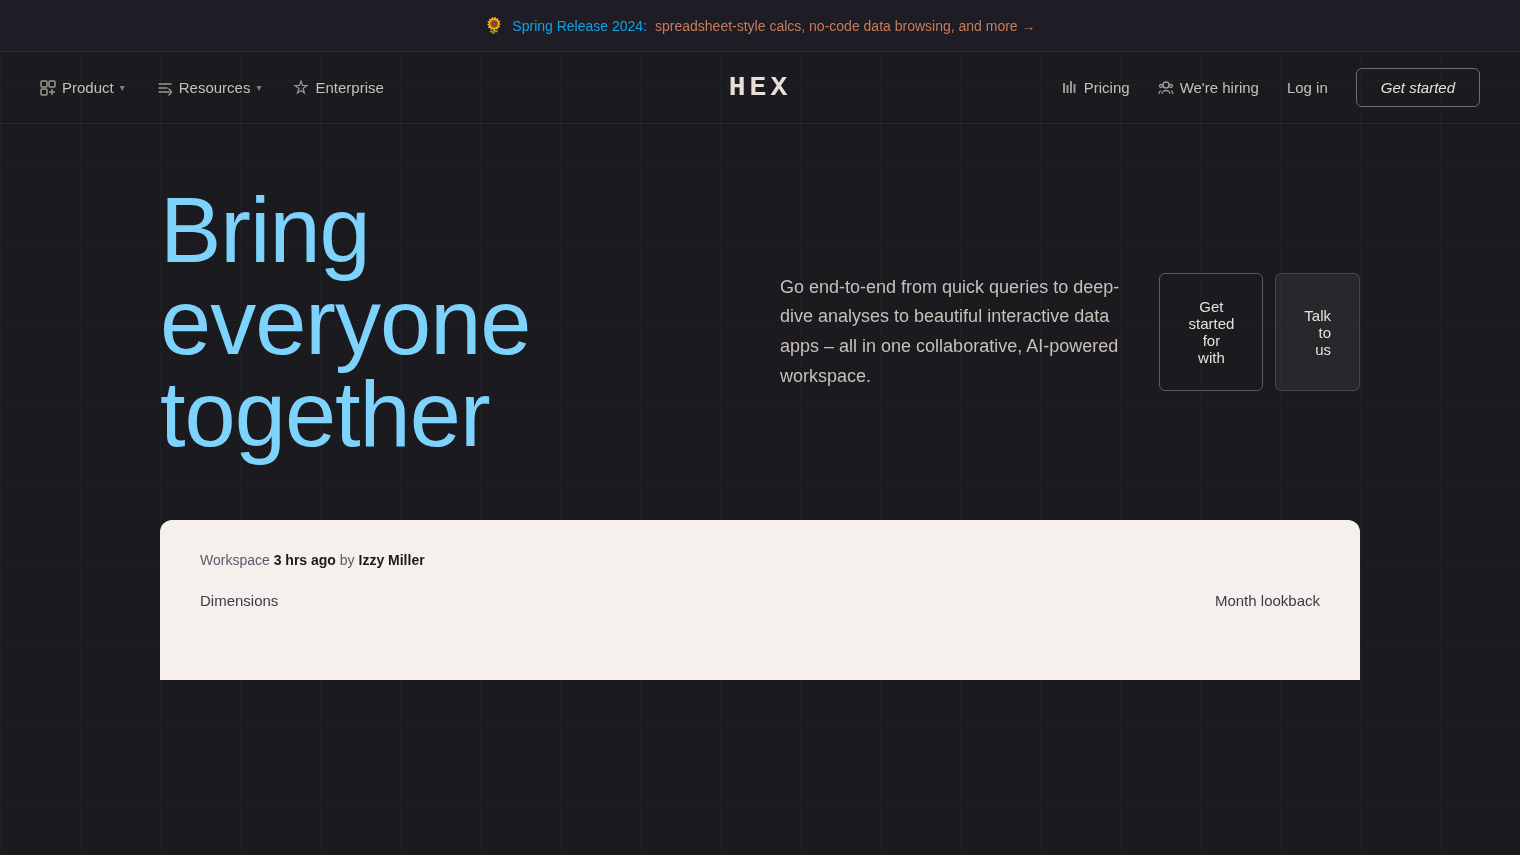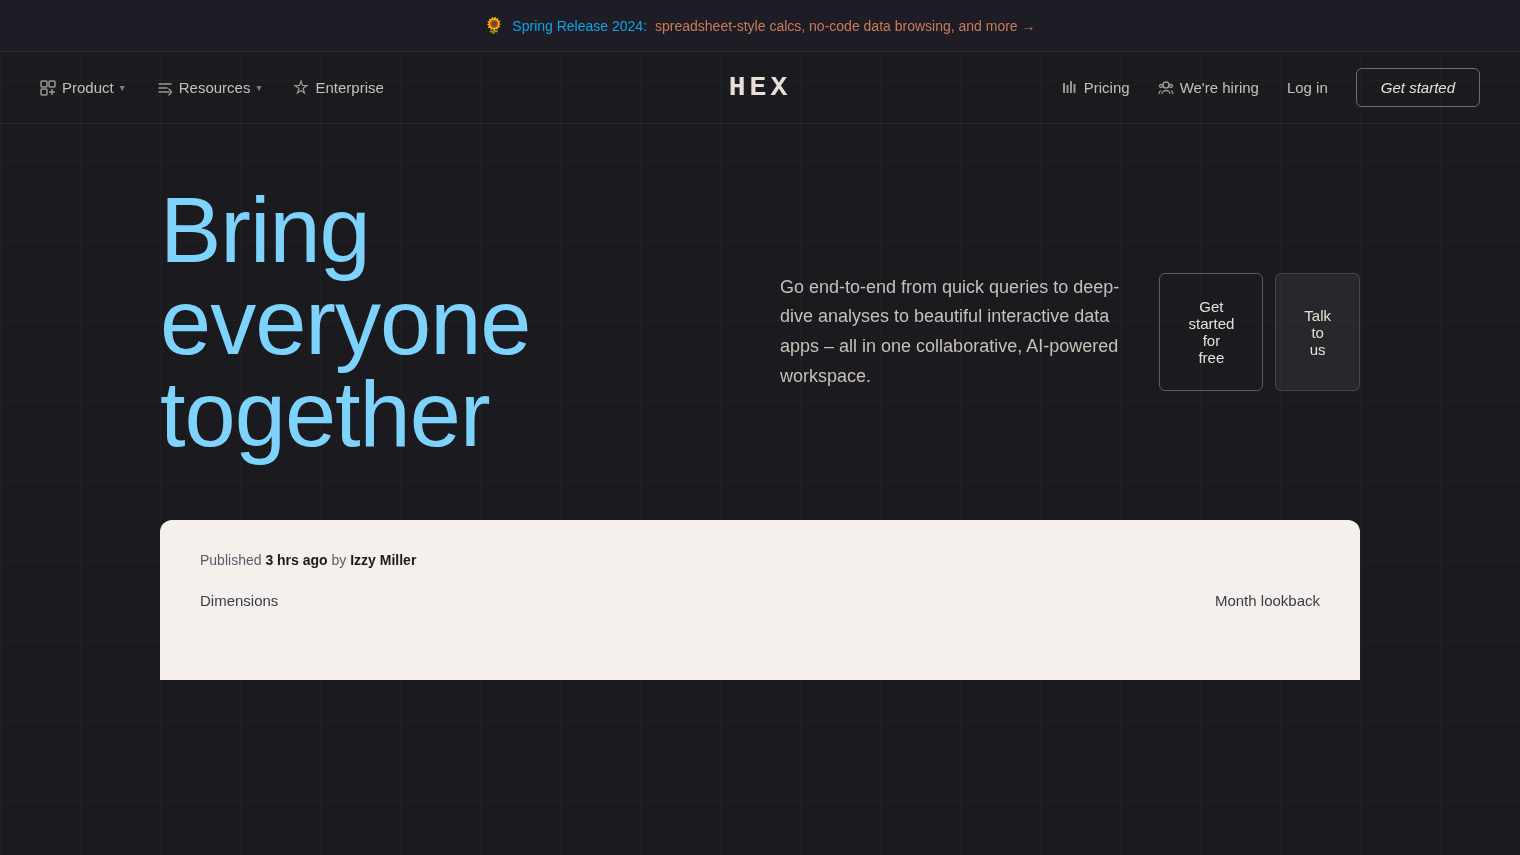--- a/index.html
+++ b/index.html
@@ -177,20 +177,21 @@
     }
 
     .btn-secondary {
       background: rgba(255,255,255,0.06);
       border: 1px solid rgba(200,190,180,0.2);
       color: #e8e0d8;
       padding: 14px 28px;
       border-radius: 6px;
       font-size: 15px;
       cursor: pointer;
+      text-align: right;
     }
 
     
     .bottom-card {
       position: relative;
       z-index: 5;
       background: #f5f0eb;
       border-radius: 12px 12px 0 0;
       margin: 20px 160px 0;
       padding: 32px 40px 24px;
@@ -318,25 +319,25 @@
     <h1 class="hero-headline">
       <span>Bring</span><br>
       <span>everyone</span><br>
       <span>together</span><br>
     </h1>
   </div>
 
   <div class="hero-right">
     <p class="hero-desc">Go end-to-end from quick queries to deep-dive analyses to beautiful interactive data apps – all in one collaborative, AI-powered workspace.</p>
     <div class="hero-cta">
-      <button class="btn-primary">Get started for free</button>
+      <button class="btn-primary">Get started for with</button>
       <button class="btn-secondary">Talk to us</button>
     </div>
   </div>
 </section>
 
 <div class="bottom-card">
-  <p class="bottom-card-meta"><span>Published </span><strong>3 hrs ago</strong> <span>by</span> <strong>Izzy Miller</strong></p>
+  <p class="bottom-card-meta"><span>Workspace </span><strong>3 hrs ago</strong> <span>by</span> <strong>Izzy Miller</strong></p>
   <div class="bottom-card-row">
     <span class="bottom-card-dimension">Dimensions</span>
     <span class="bottom-card-month">Month lookback</span>
   </div>
 </div>
 
 </body></html>

